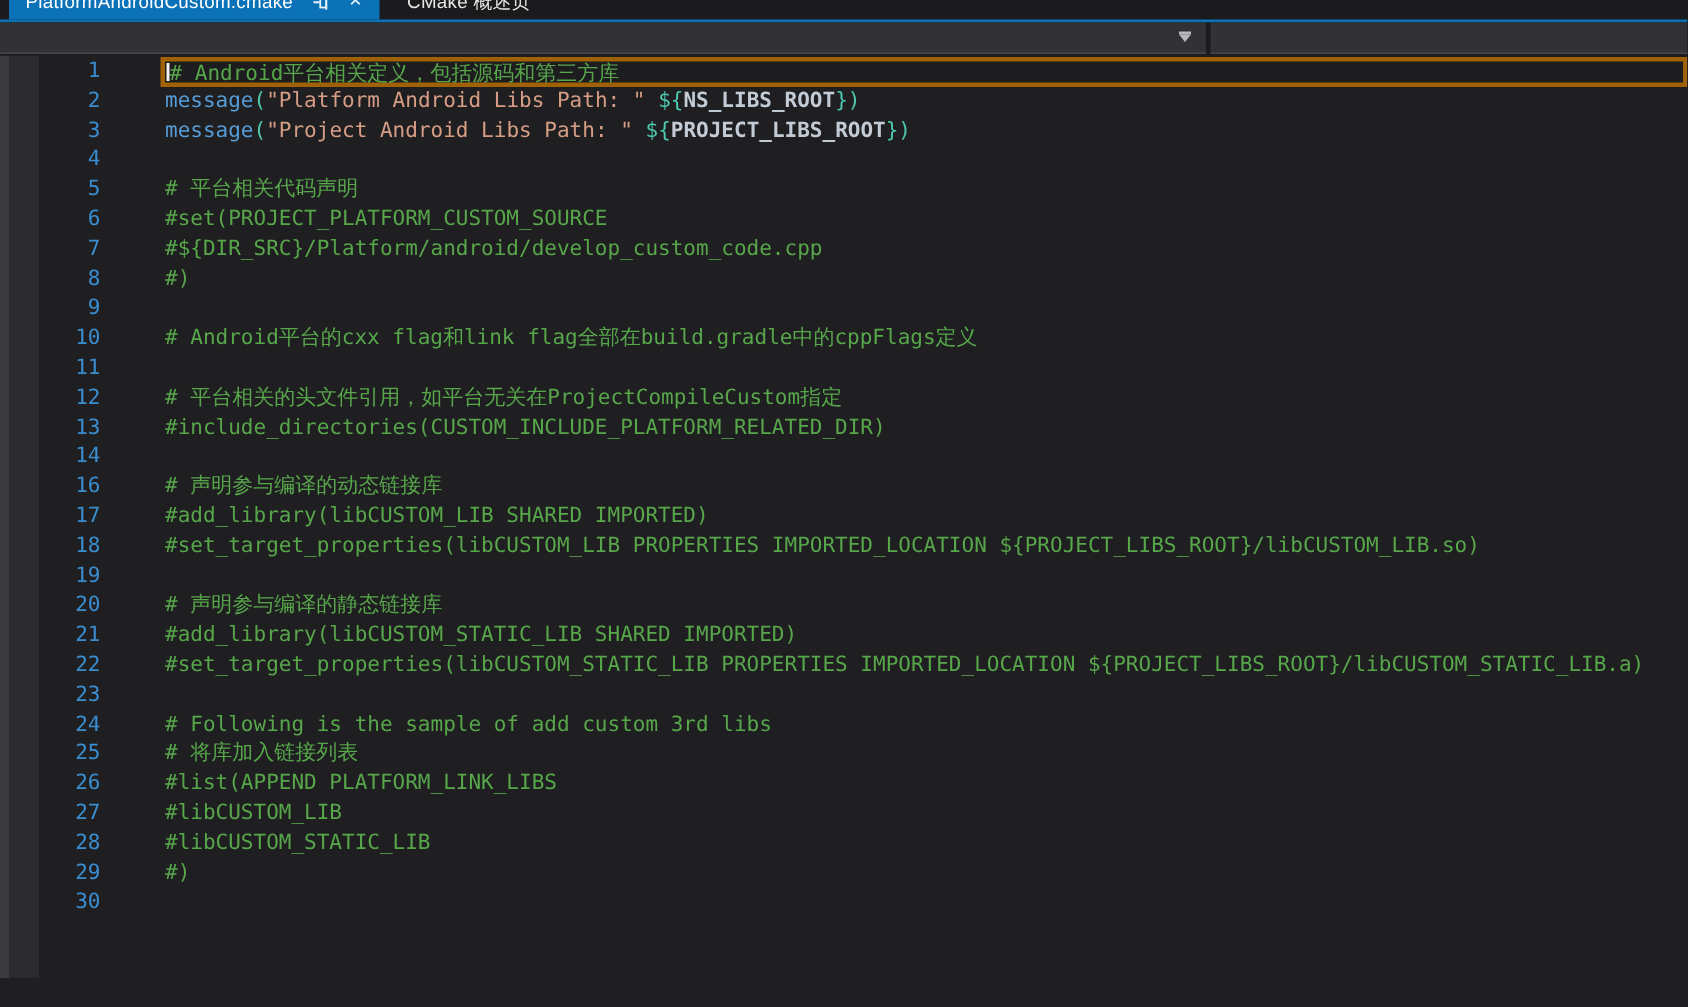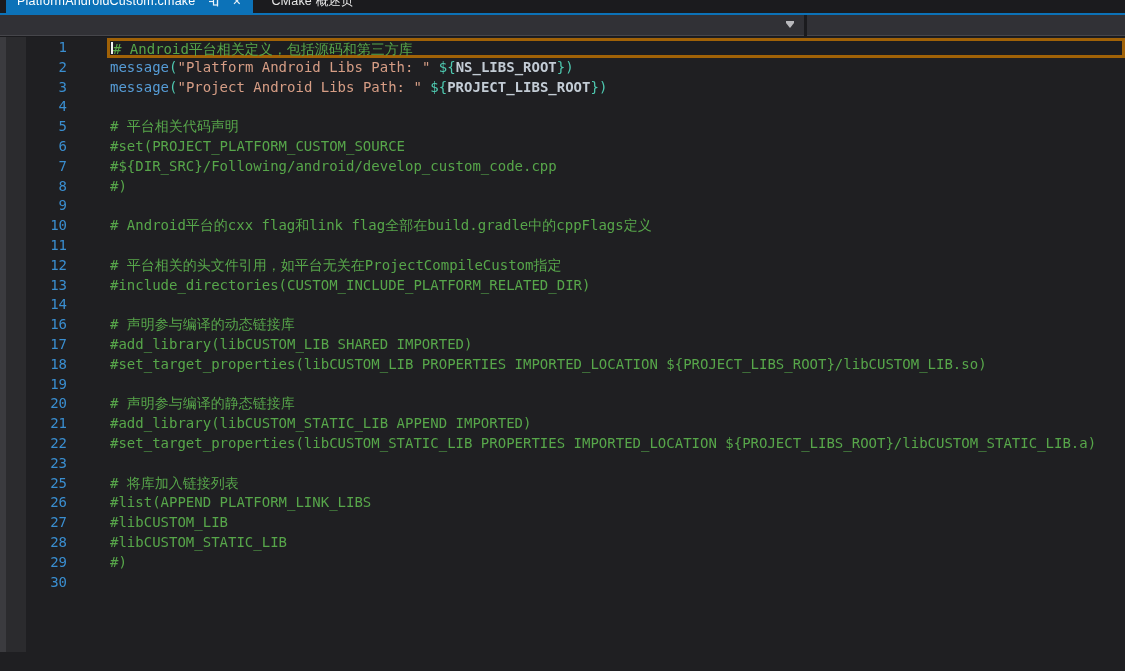--- a/index.html
+++ b/index.html
@@ -95,36 +95,37 @@
 <div class="editor">
   <div class="strip-outer"></div>
   <div class="strip-margin"></div>
   <div id="code-area">
       <div class="code-row current"><span class="row-margin"></span><span class="row-num">1</span><span class="row-code"><span class="caret"></span><span class="tok-comment"># Android平台相关定义，包括源码和第三方库</span></span></div>
       <div class="code-row"><span class="row-margin"></span><span class="row-num">2</span><span class="row-code"><span class="tok-keyword">message</span><span class="tok-paren">(</span><span class="tok-string">"Platform Android Libs Path: "</span><span class="tok-plain"> </span><span class="tok-paren">${</span><span class="tok-variable">NS_LIBS_ROOT</span><span class="tok-paren">})</span></span></div>
       <div class="code-row"><span class="row-margin"></span><span class="row-num">3</span><span class="row-code"><span class="tok-keyword">message</span><span class="tok-paren">(</span><span class="tok-string">"Project Android Libs Path: "</span><span class="tok-plain"> </span><span class="tok-paren">${</span><span class="tok-variable">PROJECT_LIBS_ROOT</span><span class="tok-paren">})</span></span></div>
       <div class="code-row"><span class="row-margin"></span><span class="row-num">4</span><span class="row-code"></span></div>
       <div class="code-row"><span class="row-margin"></span><span class="row-num">5</span><span class="row-code"><span class="tok-comment"># 平台相关代码声明</span></span></div>
       <div class="code-row"><span class="row-margin"></span><span class="row-num">6</span><span class="row-code"><span class="tok-comment">#set(PROJECT_PLATFORM_CUSTOM_SOURCE</span></span></div>
-      <div class="code-row"><span class="row-margin"></span><span class="row-num">7</span><span class="row-code"><span class="tok-comment">#${DIR_SRC}/Following/android/develop_custom_code.cpp</span></span></div>
+      <div class="code-row"><span class="row-margin"></span><span class="row-num">7</span><span class="row-code"><span class="tok-comment">#${DIR_SRC}/Platform/android/develop_custom_code.cpp</span></span></div>
       <div class="code-row"><span class="row-margin"></span><span class="row-num">8</span><span class="row-code"><span class="tok-comment">#)</span></span></div>
       <div class="code-row"><span class="row-margin"></span><span class="row-num">9</span><span class="row-code"></span></div>
       <div class="code-row"><span class="row-margin"></span><span class="row-num">10</span><span class="row-code"><span class="tok-comment"># Android平台的cxx flag和link flag全部在build.gradle中的cppFlags定义</span></span></div>
       <div class="code-row"><span class="row-margin"></span><span class="row-num">11</span><span class="row-code"></span></div>
       <div class="code-row"><span class="row-margin"></span><span class="row-num">12</span><span class="row-code"><span class="tok-comment"># 平台相关的头文件引用，如平台无关在ProjectCompileCustom指定</span></span></div>
       <div class="code-row"><span class="row-margin"></span><span class="row-num">13</span><span class="row-code"><span class="tok-comment">#include_directories(CUSTOM_INCLUDE_PLATFORM_RELATED_DIR)</span></span></div>
       <div class="code-row"><span class="row-margin"></span><span class="row-num">14</span><span class="row-code"></span></div>
       <div class="code-row"><span class="row-margin"></span><span class="row-num">16</span><span class="row-code"><span class="tok-comment"># 声明参与编译的动态链接库</span></span></div>
       <div class="code-row"><span class="row-margin"></span><span class="row-num">17</span><span class="row-code"><span class="tok-comment">#add_library(libCUSTOM_LIB SHARED IMPORTED)</span></span></div>
       <div class="code-row"><span class="row-margin"></span><span class="row-num">18</span><span class="row-code"><span class="tok-comment">#set_target_properties(libCUSTOM_LIB PROPERTIES IMPORTED_LOCATION ${PROJECT_LIBS_ROOT}/libCUSTOM_LIB.so)</span></span></div>
       <div class="code-row"><span class="row-margin"></span><span class="row-num">19</span><span class="row-code"></span></div>
       <div class="code-row"><span class="row-margin"></span><span class="row-num">20</span><span class="row-code"><span class="tok-comment"># 声明参与编译的静态链接库</span></span></div>
-      <div class="code-row"><span class="row-margin"></span><span class="row-num">21</span><span class="row-code"><span class="tok-comment">#add_library(libCUSTOM_STATIC_LIB APPEND IMPORTED)</span></span></div>
+      <div class="code-row"><span class="row-margin"></span><span class="row-num">21</span><span class="row-code"><span class="tok-comment">#add_library(libCUSTOM_STATIC_LIB SHARED IMPORTED)</span></span></div>
       <div class="code-row"><span class="row-margin"></span><span class="row-num">22</span><span class="row-code"><span class="tok-comment">#set_target_properties(libCUSTOM_STATIC_LIB PROPERTIES IMPORTED_LOCATION ${PROJECT_LIBS_ROOT}/libCUSTOM_STATIC_LIB.a)</span></span></div>
       <div class="code-row"><span class="row-margin"></span><span class="row-num">23</span><span class="row-code"></span></div>
+      <div class="code-row"><span class="row-margin"></span><span class="row-num">24</span><span class="row-code"><span class="tok-comment"># Following is the sample of add custom 3rd libs</span></span></div>
       <div class="code-row"><span class="row-margin"></span><span class="row-num">25</span><span class="row-code"><span class="tok-comment"># 将库加入链接列表</span></span></div>
       <div class="code-row"><span class="row-margin"></span><span class="row-num">26</span><span class="row-code"><span class="tok-comment">#list(APPEND PLATFORM_LINK_LIBS</span></span></div>
       <div class="code-row"><span class="row-margin"></span><span class="row-num">27</span><span class="row-code"><span class="tok-comment">#libCUSTOM_LIB</span></span></div>
       <div class="code-row"><span class="row-margin"></span><span class="row-num">28</span><span class="row-code"><span class="tok-comment">#libCUSTOM_STATIC_LIB</span></span></div>
       <div class="code-row"><span class="row-margin"></span><span class="row-num">29</span><span class="row-code"><span class="tok-comment">#)</span></span></div>
       <div class="code-row"><span class="row-margin"></span><span class="row-num">30</span><span class="row-code"></span></div>
     </div>
 </div>
 
 </body></html>

